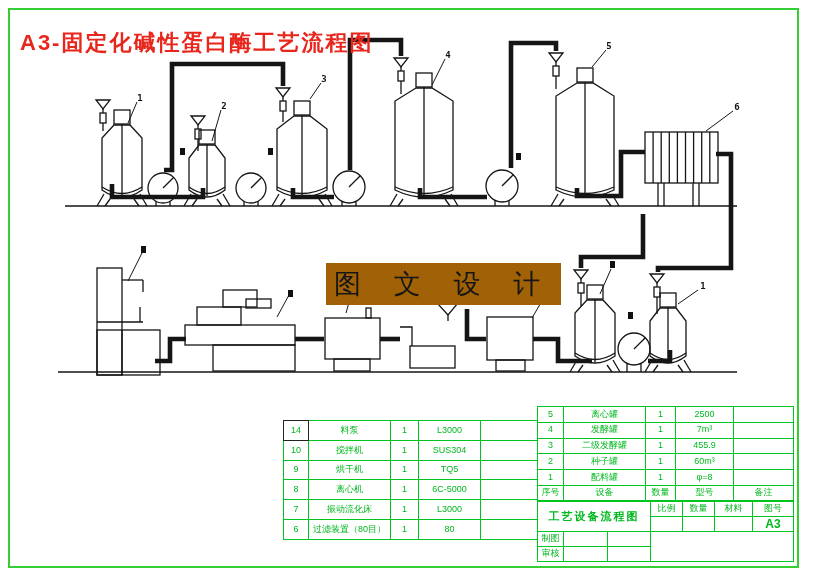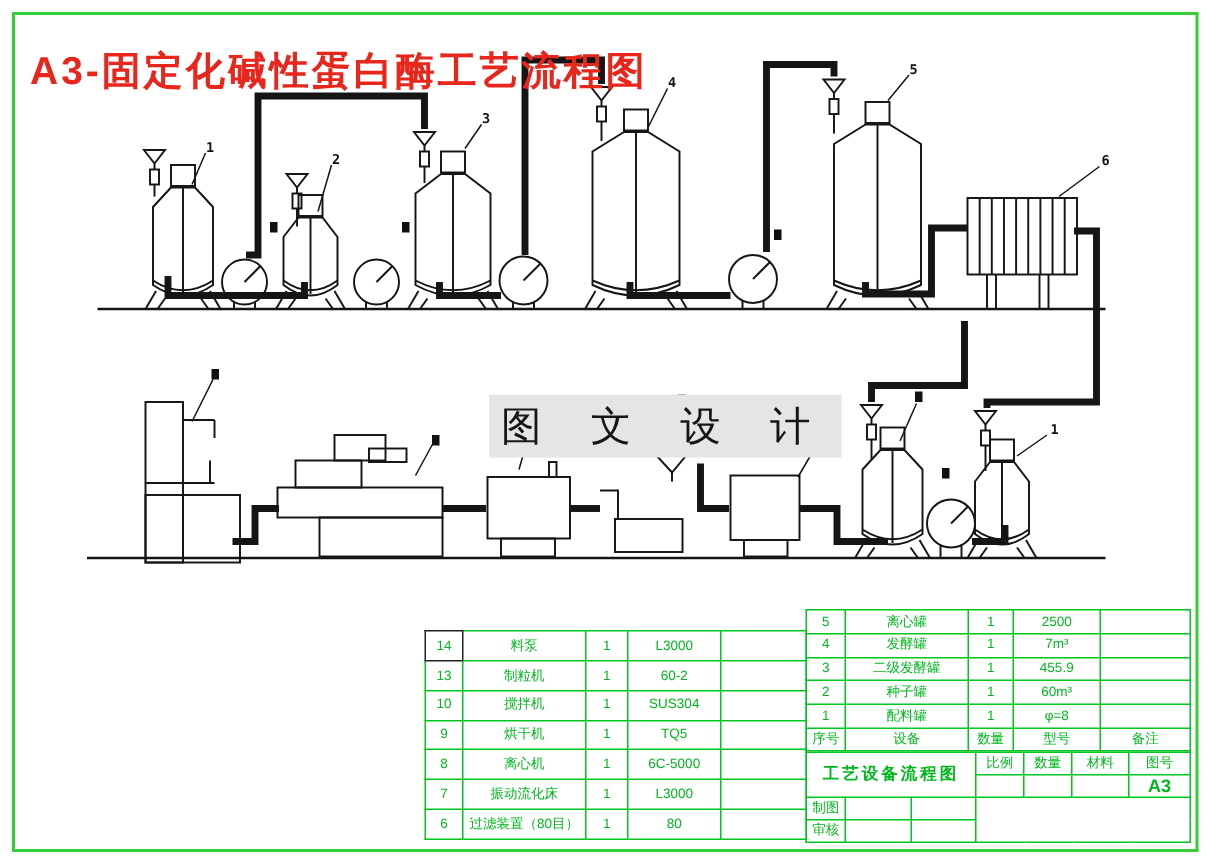--- a/index.html
+++ b/index.html
@@ -6,40 +6,40 @@
   body{
     width:820px;height:574px;position:relative;background:#ffffff;
     font-family:"Liberation Sans",sans-serif;overflow:hidden;
   }
   .page-border{
     position:absolute;left:8px;top:8px;width:787px;height:556px;
     border:2px solid #35cf35;pointer-events:none;z-index:2;
   }
   .main-title{
     position:absolute;left:20px;top:13px;z-index:6;
-    font-size:26px;font-weight:bold;color:#e8261c;letter-spacing:2px;
+    font-size:22px;font-weight:bold;color:#e8261c;letter-spacing:2px;
     font-family:"Liberation Sans",sans-serif;white-space:nowrap;
   }
   .watermark{
     position:absolute;left:326px;top:263px;z-index:3;
     font-size:27px;color:#161616;letter-spacing:13px;
-    font-family:"Liberation Serif",serif;background:#e5e5e5;
+    font-family:"Liberation Serif",serif;background:#a16207;
     padding:3px 8px;white-space:nowrap;
   }
   svg.diagram{position:absolute;left:0;top:0;z-index:1}
   table.tbl{
     position:absolute;border-collapse:collapse;table-layout:fixed;
     color:#00b81d;font-size:9px;text-align:center;z-index:4;
   }
   table.tbl td{
     border:1px solid #00c51f;padding:0;line-height:1.05;
     overflow:hidden;white-space:nowrap;height:14px;
   }
   table.tbl td.dark{border:1px solid #222222}
-  #tbl-left{left:283px;top:420px;width:254px;height:140px}
+  #tbl-left{left:283px;top:420px;width:254px;height:120px}
   #tbl-right{left:537px;top:406px;width:256px;height:95px}
   #title-block{left:537px;top:501px;width:256px;height:60px}
   #title-block td.name-cell{font-size:11px;font-weight:bold;letter-spacing:2px}
   #title-block td.sheet-cell{font-weight:bold;font-size:12px}
 </style>
 </head>
 <body>
 
 <div class="page-border"></div>
 
@@ -245,27 +245,20 @@
     </colgroup>
   <tbody>
       <tr>
         <td class="dark">14</td>
         <td>料泵</td>
         <td>1</td>
         <td>L3000</td>
         <td></td>
       </tr>
       <tr>
-        <td>13</td>
-        <td>制粒机</td>
-        <td>1</td>
-        <td>60-2</td>
-        <td></td>
-      </tr>
-      <tr>
         <td>10</td>
         <td>搅拌机</td>
         <td>1</td>
         <td>SUS304</td>
         <td></td>
       </tr>
       <tr>
         <td>9</td>
         <td>烘干机</td>
         <td>1</td>

